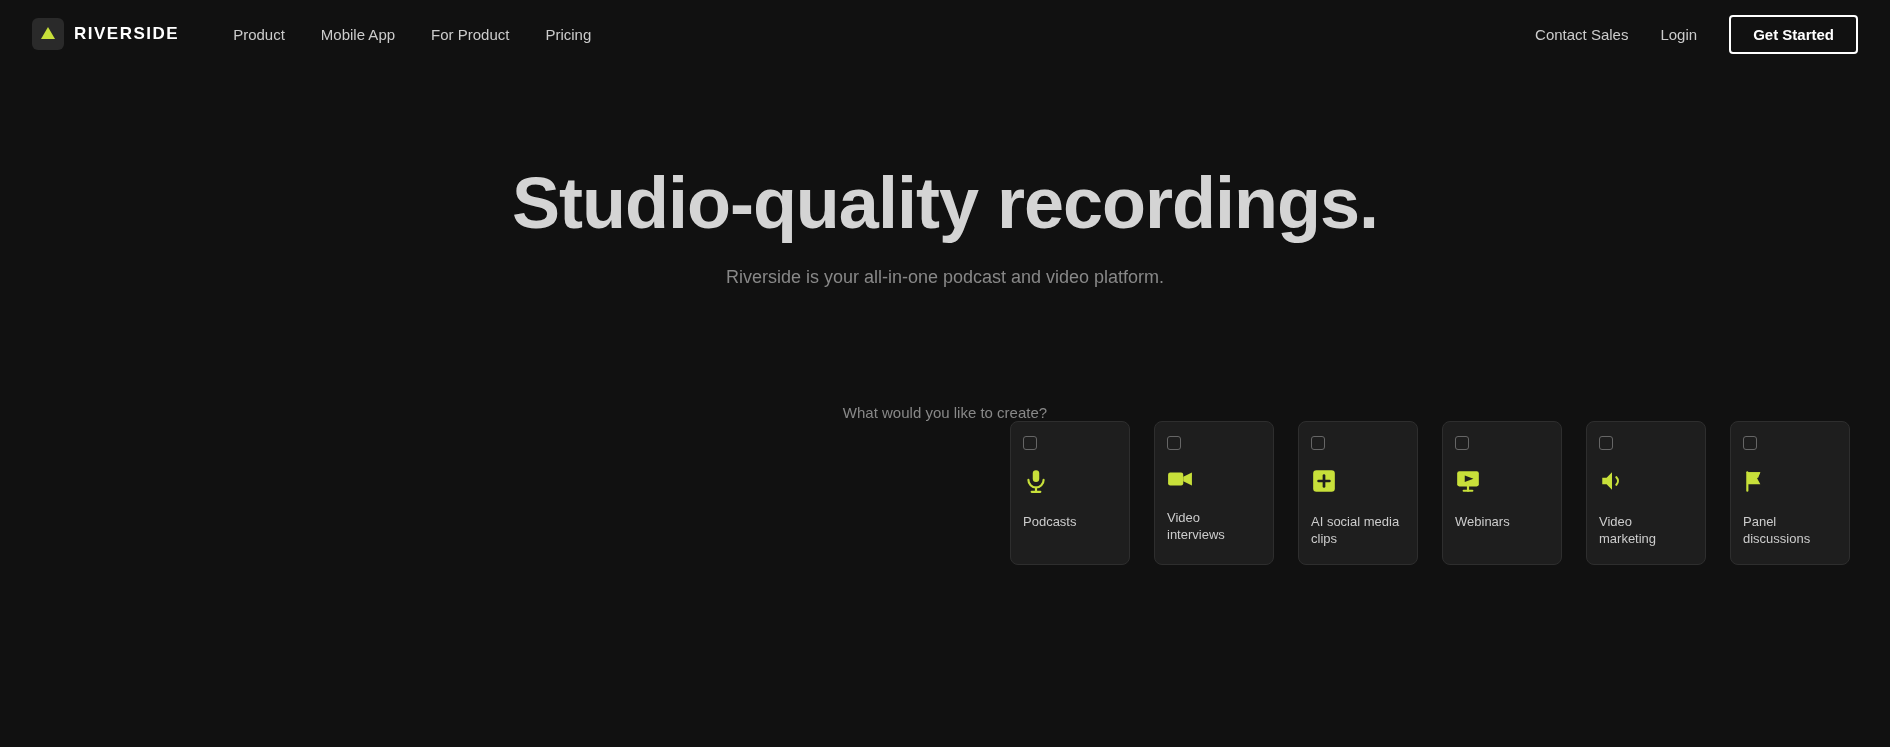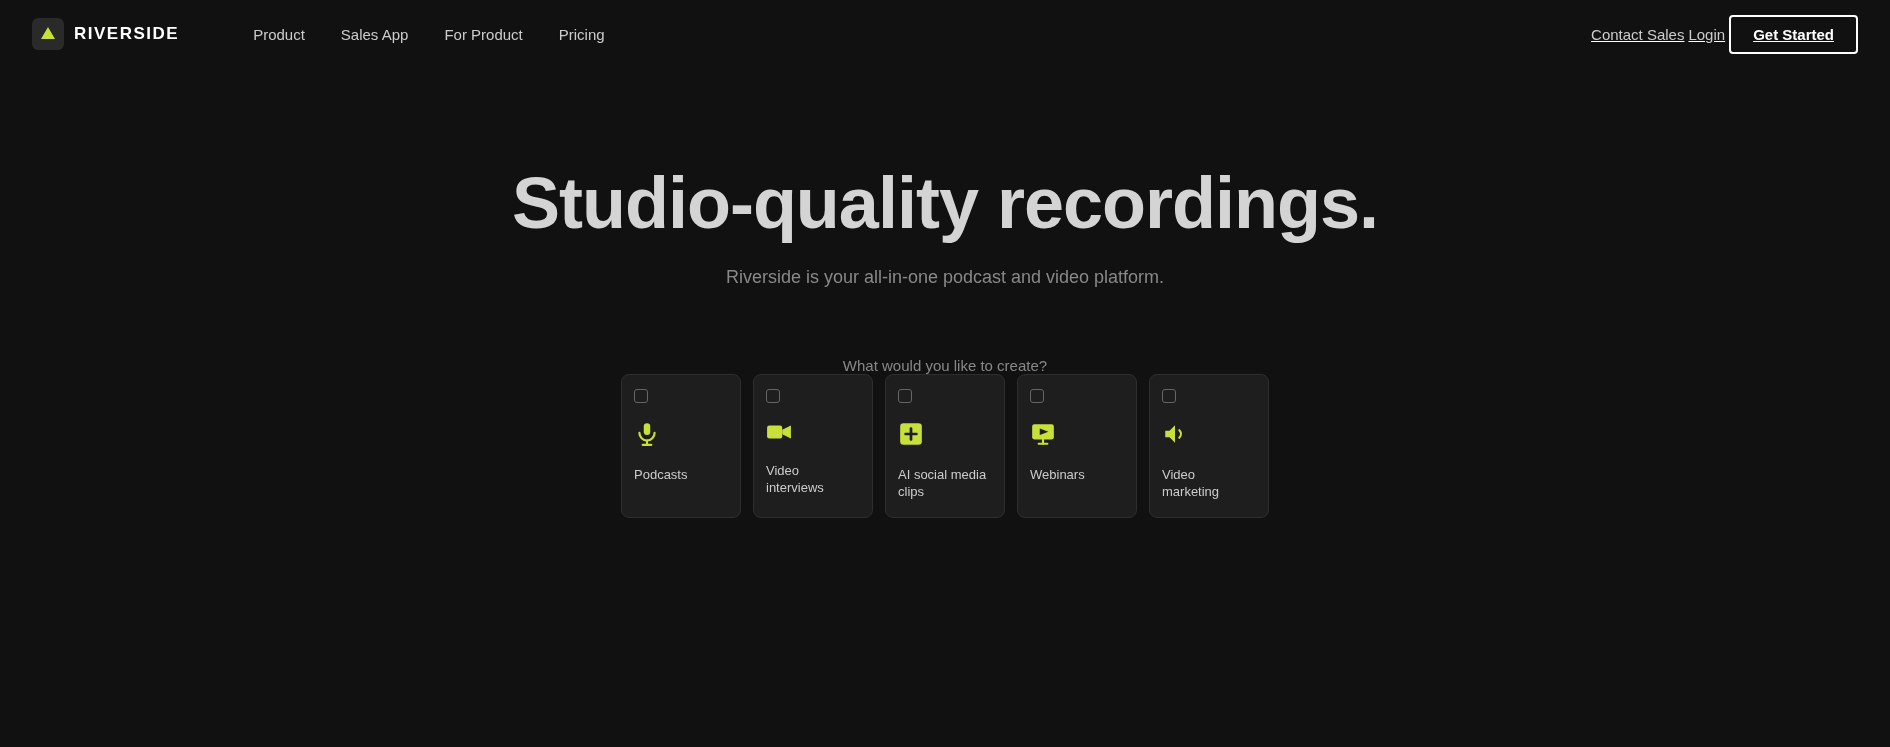--- a/index.html
+++ b/index.html
@@ -20,21 +20,21 @@
       height: 68px;
       background-color: #111111;
       position: relative;
       z-index: 10;
     }
 
     .logo-area {
       display: flex;
       align-items: center;
       gap: 10px;
-      margin-right: 60px;
+      margin-right: 40px;
       text-decoration: none;
       color: #fff;
     }
 
     .logo-icon {
       width: 32px;
       height: 32px;
       background: #2a2a2a;
       border-radius: 6px;
       display: flex;
@@ -64,22 +64,21 @@
       font-size: 15px;
       padding: 8px 14px;
       cursor: pointer;
       border-radius: 4px;
       transition: color 0.2s;
     }
 
     .nav-right {
       display: flex;
       align-items: center;
-      gap: 4px;
-      text-decoration: underline;
+      gap: 32px;
     }
 
     .nav-contact, .nav-login {
       color: #cccccc;
       font-size: 15px;
       cursor: pointer;
     }
 
     .nav-get-started {
       border: 2px solid #ffffff;
@@ -106,38 +105,38 @@
       line-height: 1.1;
       color: #d4d4d4;
       max-width: 900px;
       margin: 16px auto 24px;
       letter-spacing: -1px;
     }
 
     .hero-subtitle {
       font-size: 18px;
       color: #888888;
-      margin-bottom: 29px;
+      margin-bottom: 76px;
     }
 
     
     .create-section {
       text-align: center;
       padding: 0 20px 40px;
     }
 
     .create-label {
       font-size: 15px;
       color: #888888;
     }
 
     .cards-row {
       display: flex;
-      justify-content: center;
-      gap: 12px;
+      justify-content: flex-end;
+      gap: 24px;
       flex-wrap: nowrap;
       padding: 0 20px;
     }
 
     .card {
       background: #1e1e1e;
       border: 1px solid #2e2e2e;
       border-radius: 8px;
       width: 120px;
       min-height: 120px;
@@ -180,21 +179,21 @@
     <div class="logo-icon">
       <svg width="18" height="18" viewBox="0 0 18 18" fill="none">
         <polygon points="9,2 16,14 2,14" fill="#c8e03a"></polygon>
       </svg>
     </div>
     <span class="logo-text">RIVERSIDE</span>
   </div>
 
   <div class="nav-links">
     <span class="nav-link">Product</span>
-    <span class="nav-link">Sales App</span>
+    <span class="nav-link">Mobile App</span>
     <span class="nav-link">For Product</span>
     <span class="nav-link">Pricing</span>
   </div>
 
   <div class="nav-right">
     <span class="nav-contact">Contact Sales</span>
     <span class="nav-login">Login</span>
     <button class="nav-get-started">Get Started</button>
   </div>
 </nav>
@@ -265,16 +264,27 @@
       <div class="card-checkbox"></div>
       <div class="card-icon">
         <svg width="26" height="26" viewBox="0 0 24 24" fill="#c8e03a">
           <path d="M3 9v6h4l5 5V4L7 9H3z"></path>
           <path d="M16 8.5a5 5 0 010 7" stroke="#c8e03a" stroke-width="2" fill="none" stroke-linecap="round"></path>
         </svg>
       </div>
       <span class="card-label">Video<br>marketing</span>
     </div>
 
+    <div class="card">
+      <div class="card-checkbox"></div>
+      <div class="card-icon">
+        <svg width="26" height="26" viewBox="0 0 24 24" fill="none">
+          <path d="M4 4h12l-2 5h2l-12 0" fill="#c8e03a"></path>
+          <path d="M4 4v17" stroke="#c8e03a" stroke-width="2" stroke-linecap="round"></path>
+          <path d="M4 4 L16 4 L13 9.5 L16 15 L4 15" fill="#c8e03a"></path>
+        </svg>
+      </div>
+      <span class="card-label">Panel<br>discussions</span>
+    </div>
 
 
   </div>
 </section>
 
 </body></html>

